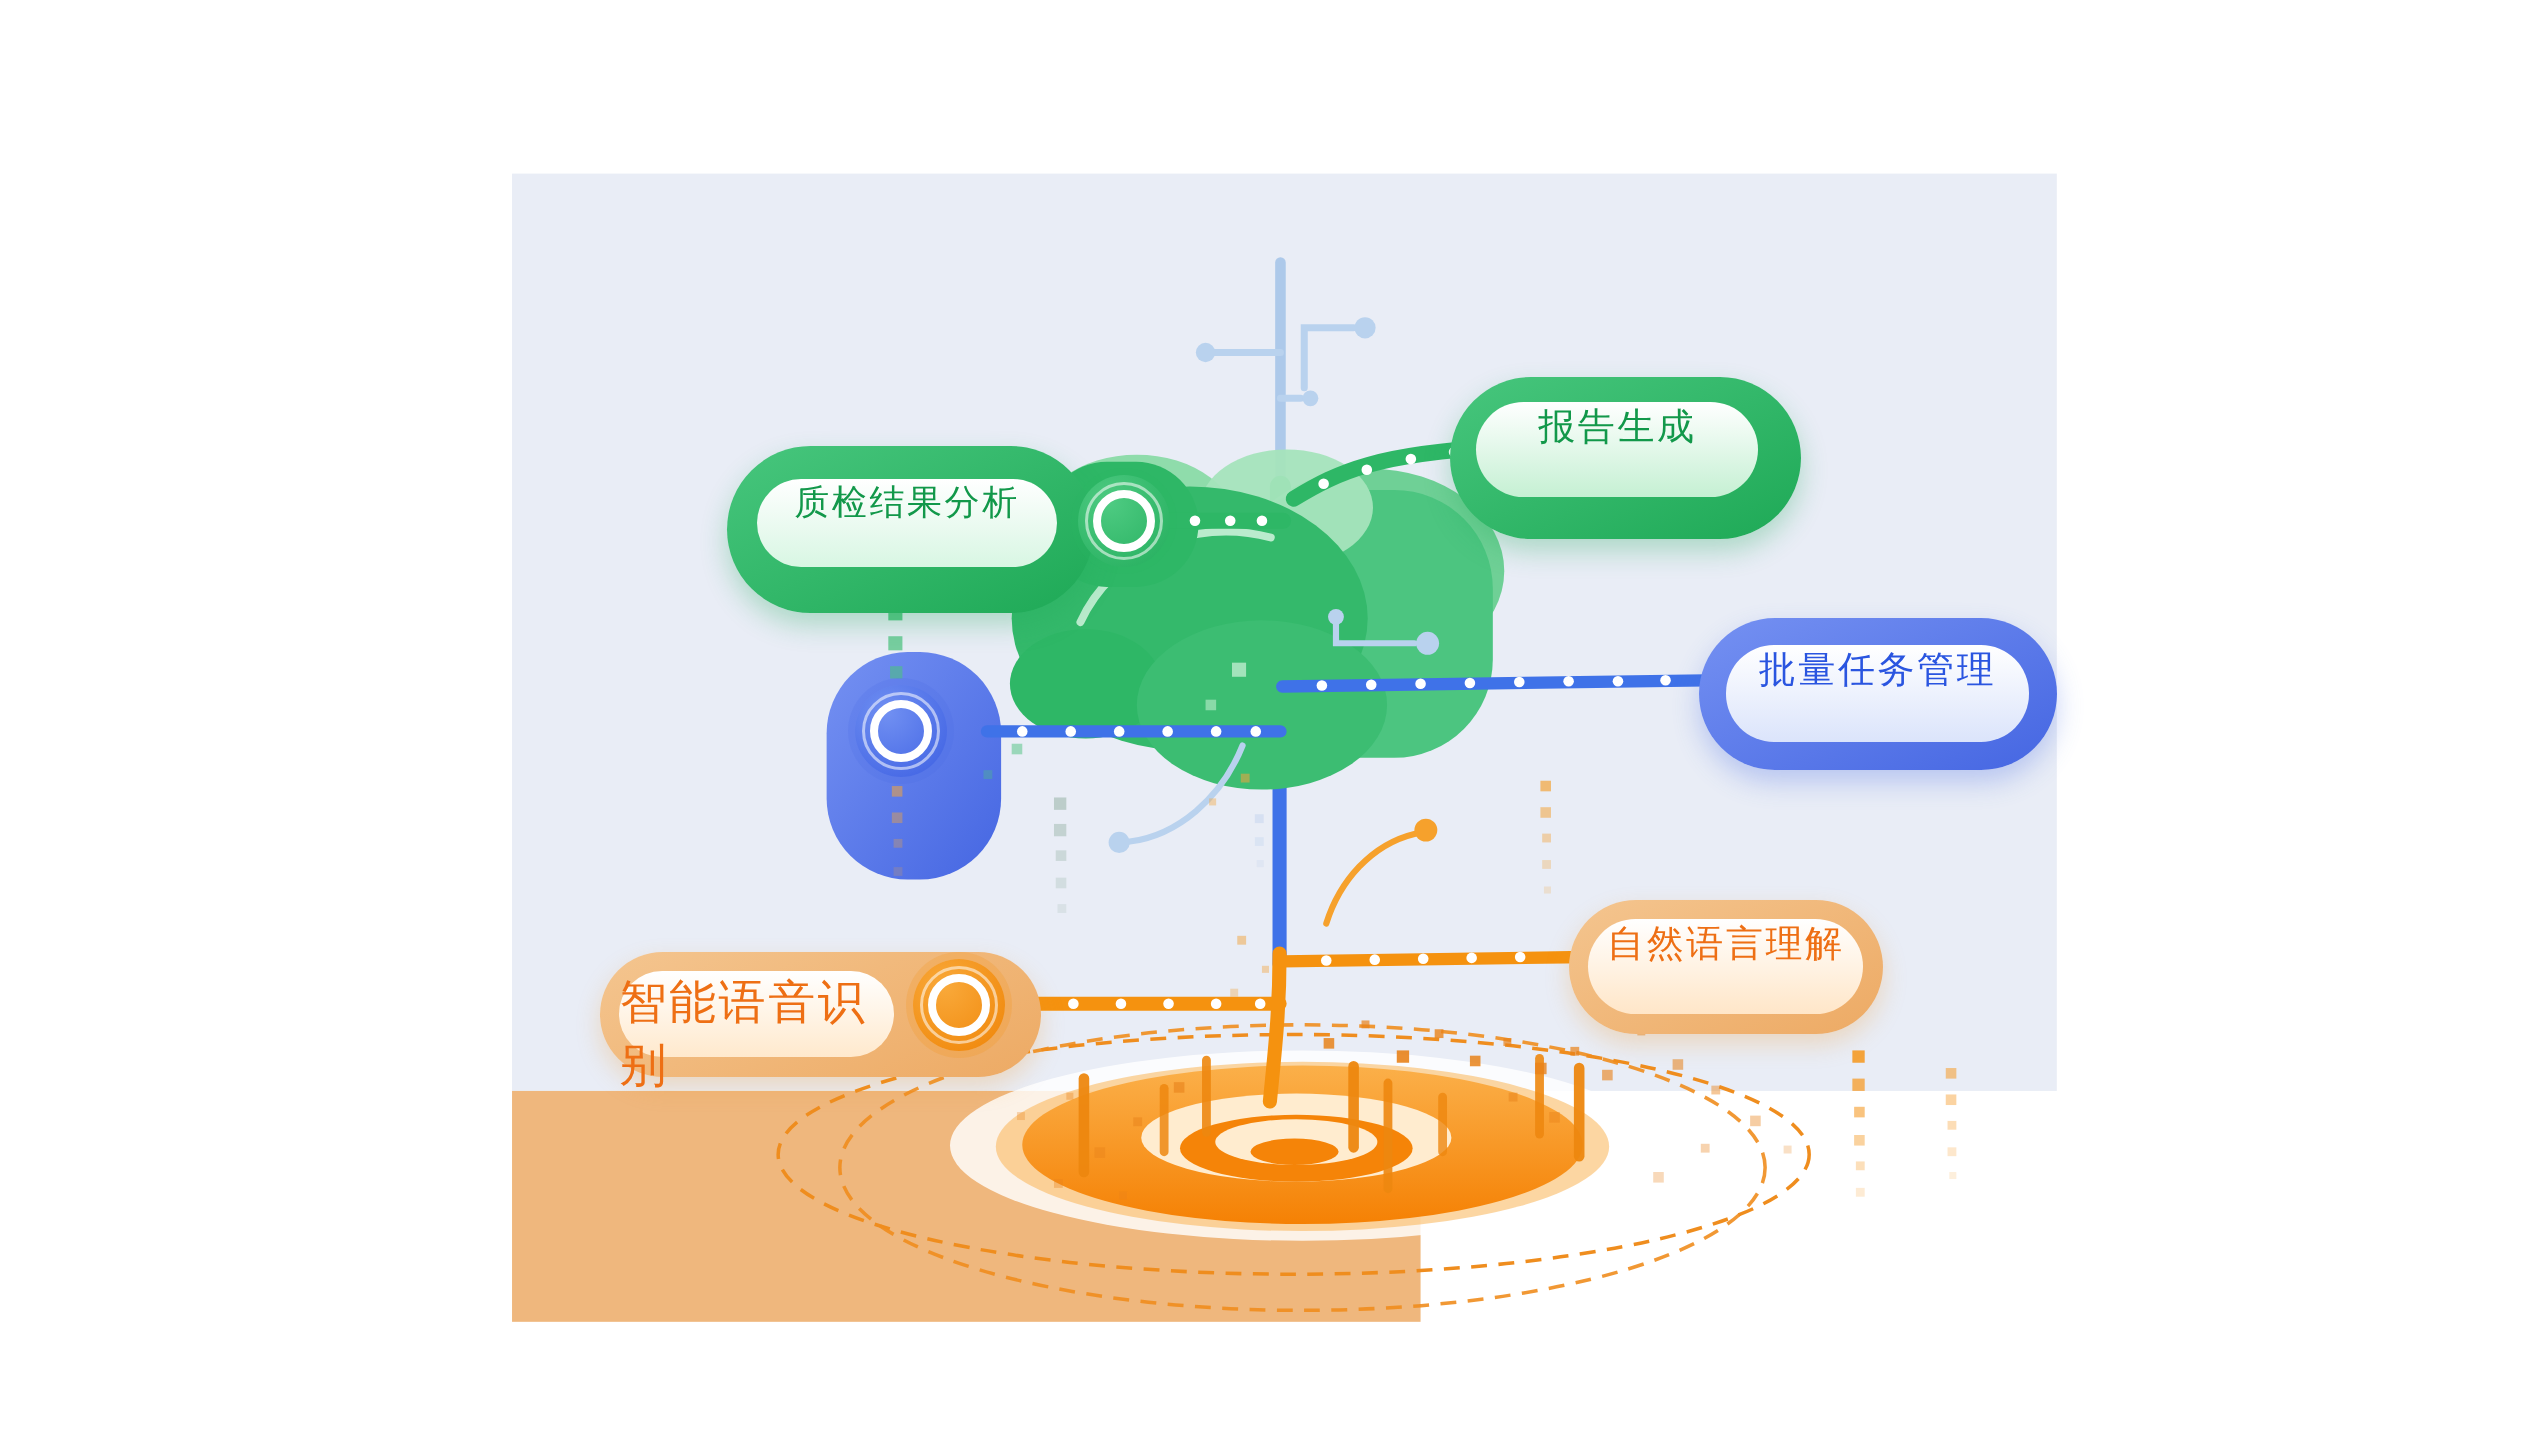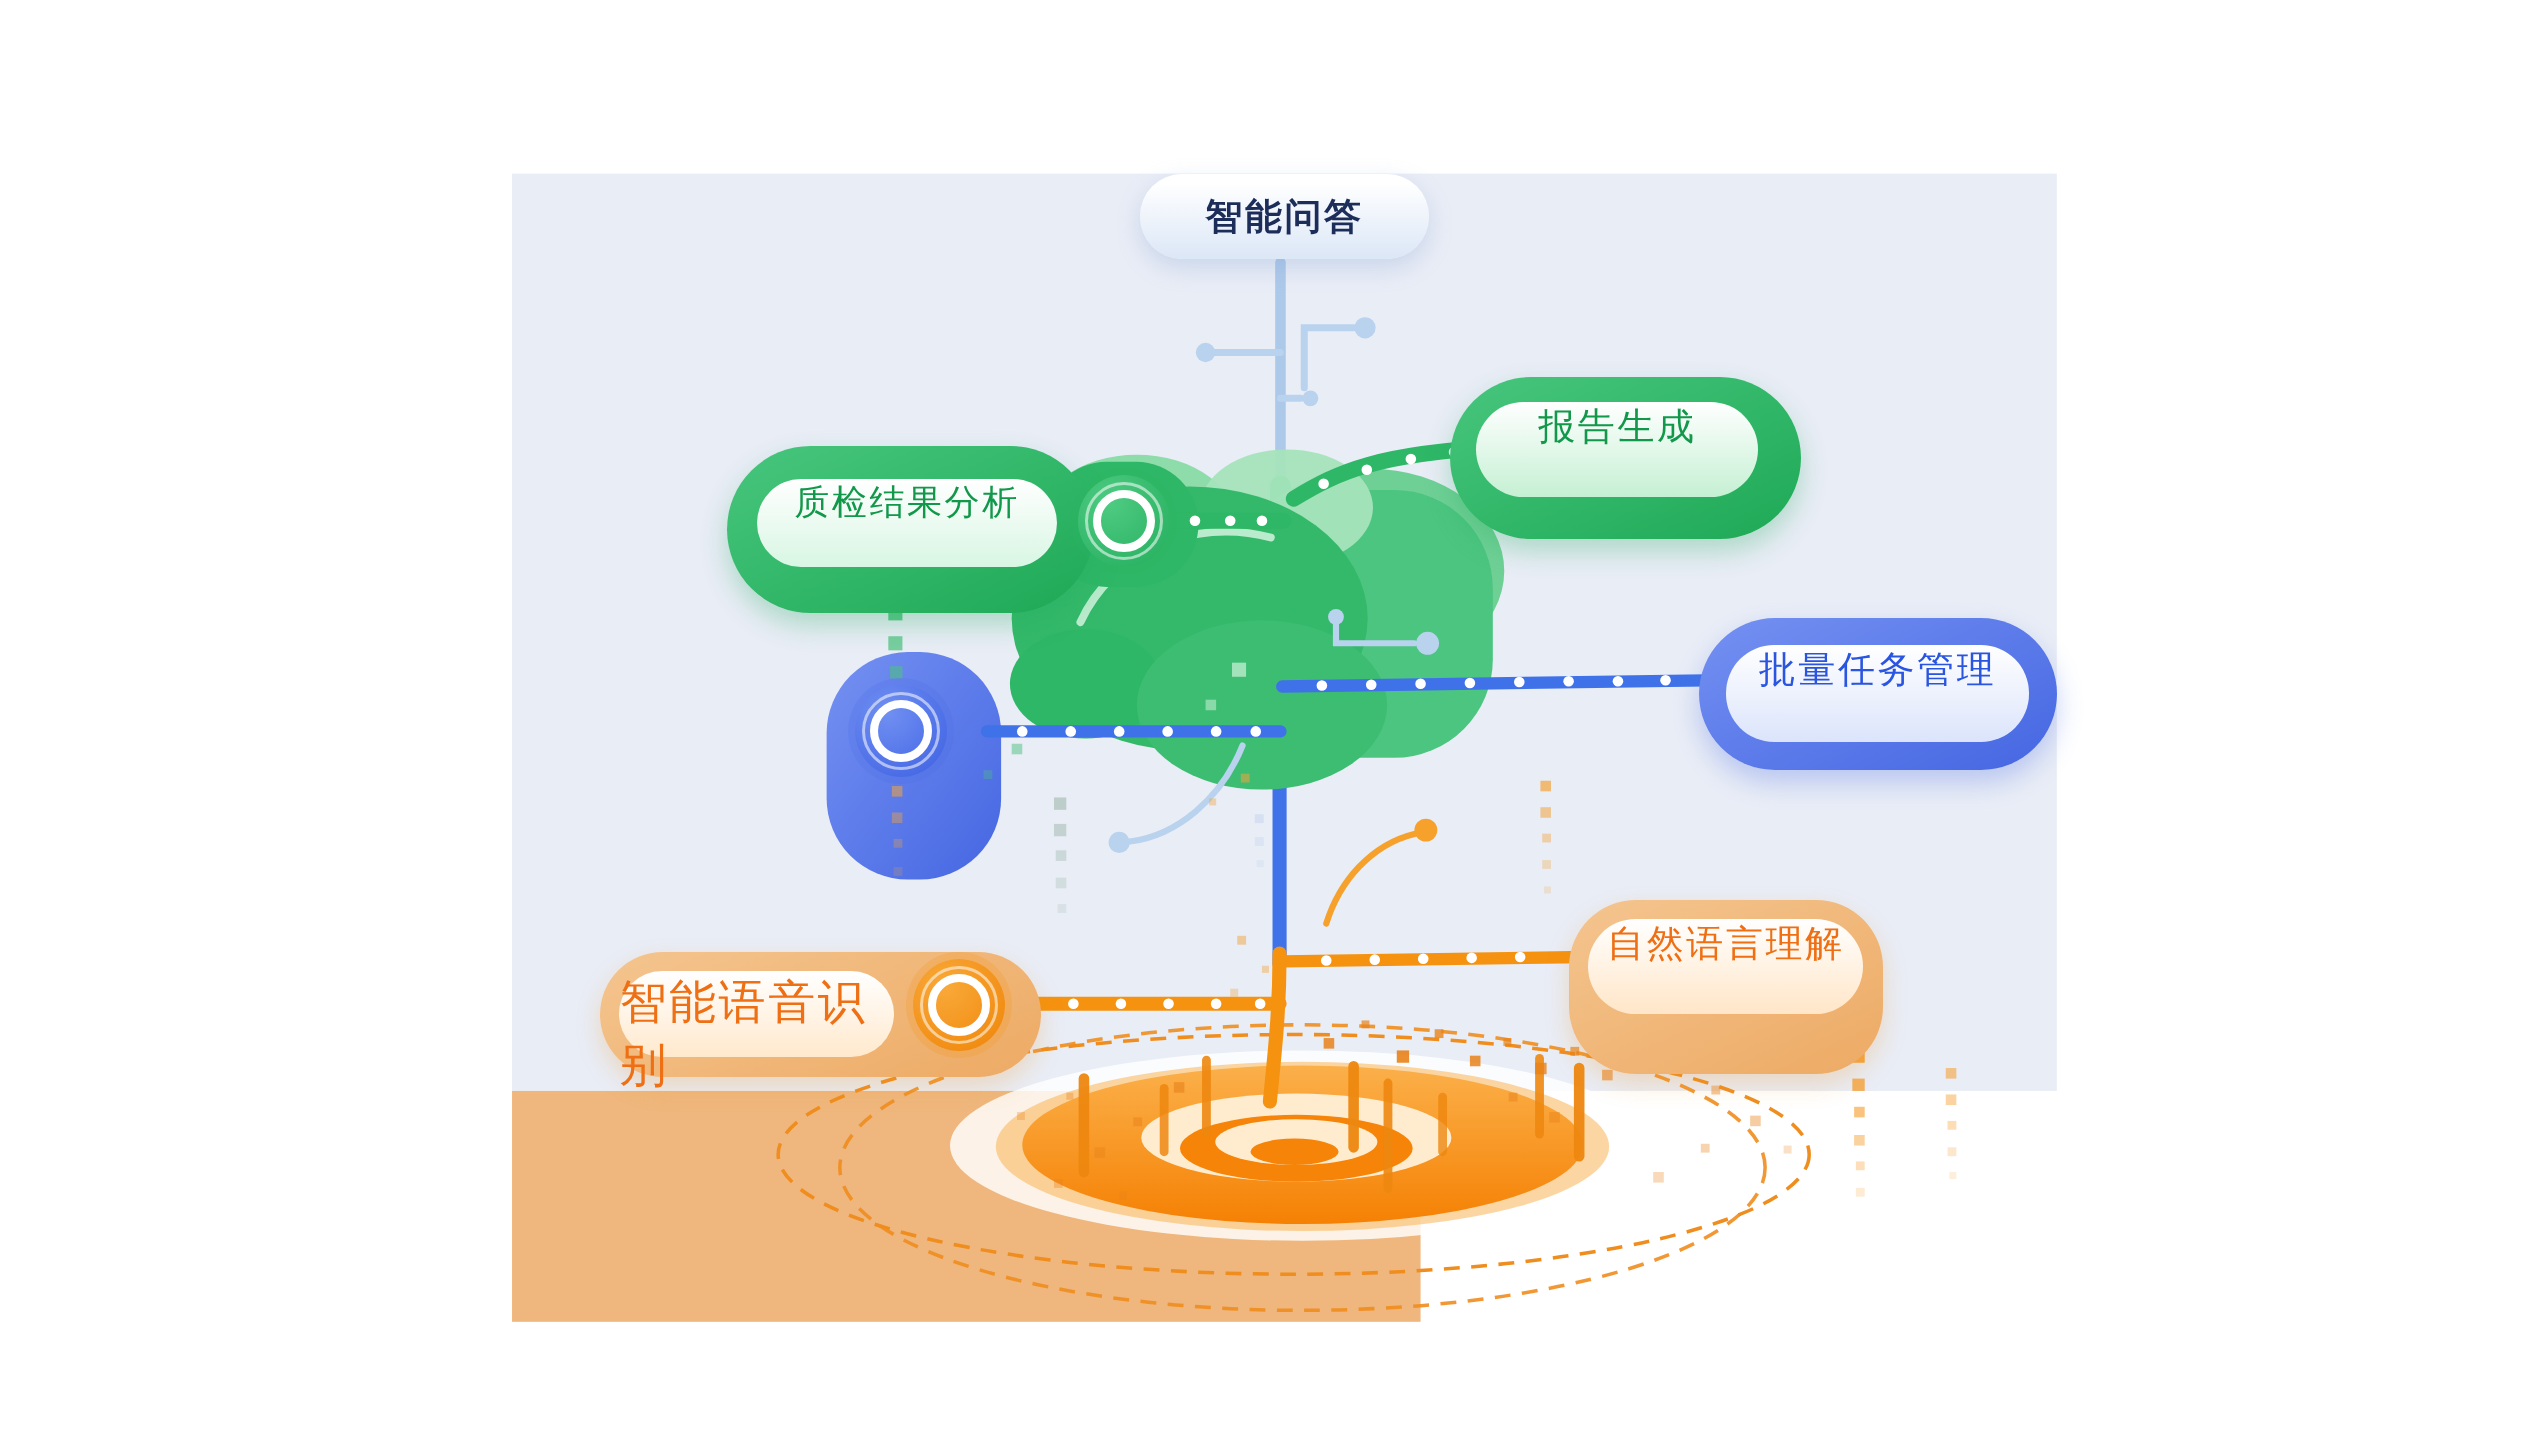--- a/index.html
+++ b/index.html
@@ -32,21 +32,21 @@
     box-shadow:0 12.3px 26.4px rgba(70,105,230,.30);}
   .batch-inner{left:27px;top:27px;width:303px;height:97px;border-radius:48px;
     background:linear-gradient(180deg,#ffffff 0%,#dbe4fb 100%);color:#2a55e0;font-size:37px;}
 
   .qcalg-outer{left:512px;top:661px;width:333px;height:178px;border-radius:89px;
     background:linear-gradient(155deg,#7591f2 0%,#4566e2 100%);
     box-shadow:0 12.3px 26.4px rgba(70,105,230,.30);}
   .qcalg-inner{left:25px;top:33px;width:294px;height:95px;border-radius:48px;
     background:linear-gradient(180deg,#ffffff 0%,#e2e9fc 100%);color:#2a55e0;font-size:37px;}
 
-  .nlu-outer{left:1569px;top:900px;width:314px;height:174px;border-radius:67px;
+  .nlu-outer{left:1569px;top:900px;width:314px;height:134px;border-radius:67px;
     background:linear-gradient(155deg,#f4c58f 0%,#edaa64 100%);
     box-shadow:0 10.6px 23px rgba(240,150,40,.25);}
   .nlu-inner{left:19.4px;top:19.4px;width:275px;height:95px;border-radius:48px;
     background:linear-gradient(180deg,#ffffff 0%,#ffe6c8 100%);color:#ee6f14;font-size:37px;}
 
   .asr-outer{left:600px;top:952px;width:441px;height:125px;border-radius:63px;
     background:linear-gradient(155deg,#f4c58f 0%,#edaa64 100%);
     box-shadow:0 10.6px 23px rgba(240,150,40,.25);}
   .asr-inner{left:19.4px;top:19.4px;width:275px;height:86px;border-radius:43px;
     background:linear-gradient(180deg,#ffffff 0%,#ffe9cd 100%);color:#ee6f14;font-size:47px;}
@@ -263,23 +263,20 @@
     <rect x="1404" y="1062" width="10" height="10" fill="#f2a43c" opacity=".5"></rect>
     <rect x="1432" y="1096" width="8" height="8" fill="#f2a43c" opacity=".42"></rect>
     <rect x="1396" y="1122" width="9" height="9" fill="#f2a43c" opacity=".35"></rect>
     <rect x="1408" y="878" width="10" height="10" fill="#f2a43c" opacity=".55"></rect>
     <rect x="1372" y="906" width="8" height="8" fill="#f2a43c" opacity=".4"></rect>
     <rect x="1148" y="844" width="12" height="12" fill="#4cc27e" opacity=".5"></rect>
     <rect x="1116" y="874" width="10" height="10" fill="#4cc27e" opacity=".34"></rect>
   </g>
 </svg>
 
-<div class="pill-outer qa-pill">
-  <span>智能问答</span>
-</div>
 
 <div class="pill-outer report-outer">
   <div class="pill-inner report-inner">
     <span>报告生成</span>
   </div>
 </div>
 
 <div class="pill-outer batch-outer">
   <div class="pill-inner batch-inner">
     <span>批量任务管理</span>

